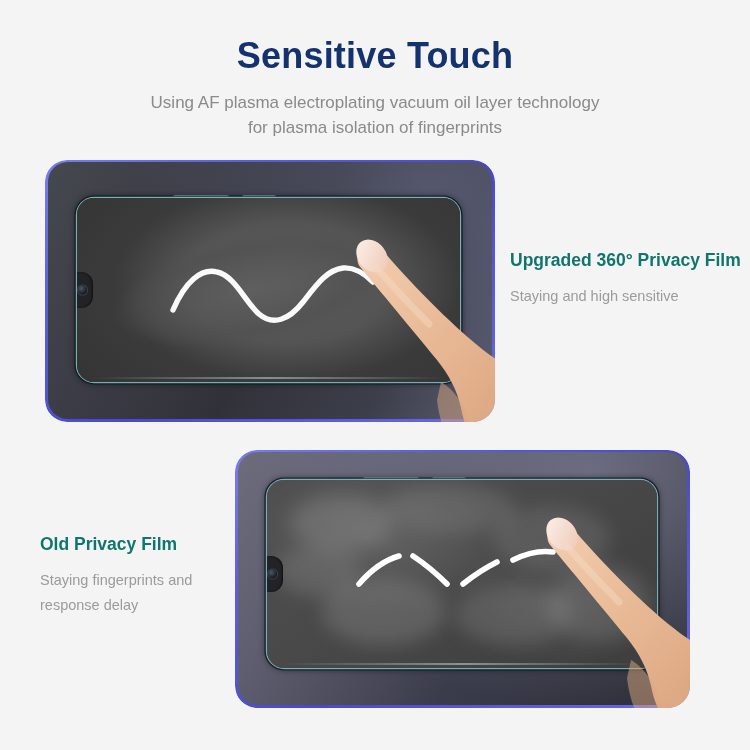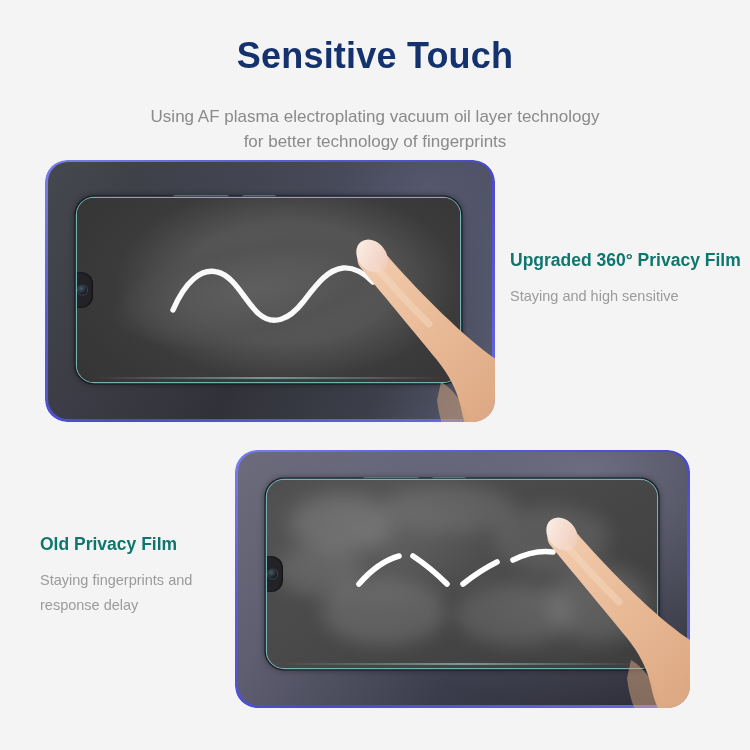--- a/index.html
+++ b/index.html
@@ -13,21 +13,21 @@
   .stage{position:absolute;inset:0;width:750px;height:749px;}
 
   
   .header{position:absolute;left:0;top:0;width:750px;text-align:center;}
   .title{
     margin:0;padding-top:36px;
     font-size:36px;font-weight:bold;letter-spacing:.2px;
     color:#14326e;line-height:1.1;
   }
   .subtitle{
-    margin:16px;padding-top:12px;
+    margin:2px;padding-top:12px;
     font-size:17px;color:#8a8a8a;line-height:1.5;font-weight:400;
   }
   .subtitle span{display:block;}
 
   
   .caption{position:absolute;}
   .caption .cap-title{
     font-size:17.5px;font-weight:bold;color:#0f766e;margin:0 0 13px 0;
     white-space:nowrap;
   }
@@ -139,21 +139,21 @@
 </style>
 </head>
 <body>
 
 <div class="stage">
 
   <div class="header">
     <h1 class="title">Sensitive Touch</h1>
     <p class="subtitle">
       <span>Using AF plasma electroplating vacuum oil layer technology</span>
-      <span>for better technology of fingerprints</span>
+      <span>for plasma isolation of fingerprints</span>
     </p>
   </div>
 
   <div class="phone" id="phone-top">
     <div class="rim"></div>
     <div class="body"></div>
 
     <div class="slot" style="left:128px;top:35px;width:56px;"></div>
     <div class="slot" style="left:197px;top:35px;width:34px;"></div>
 

